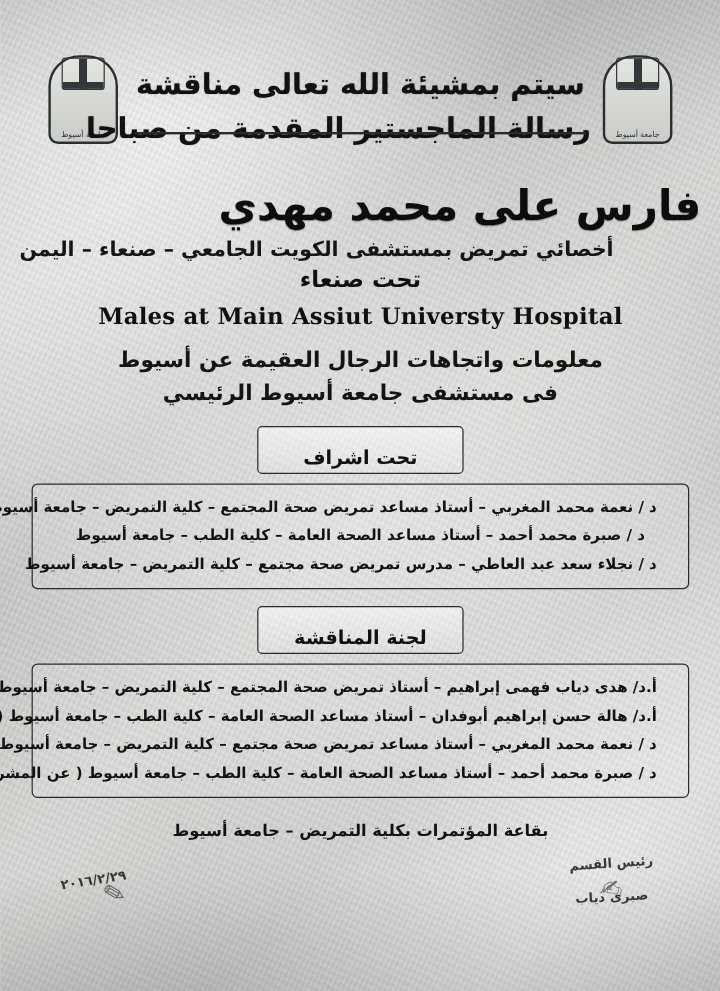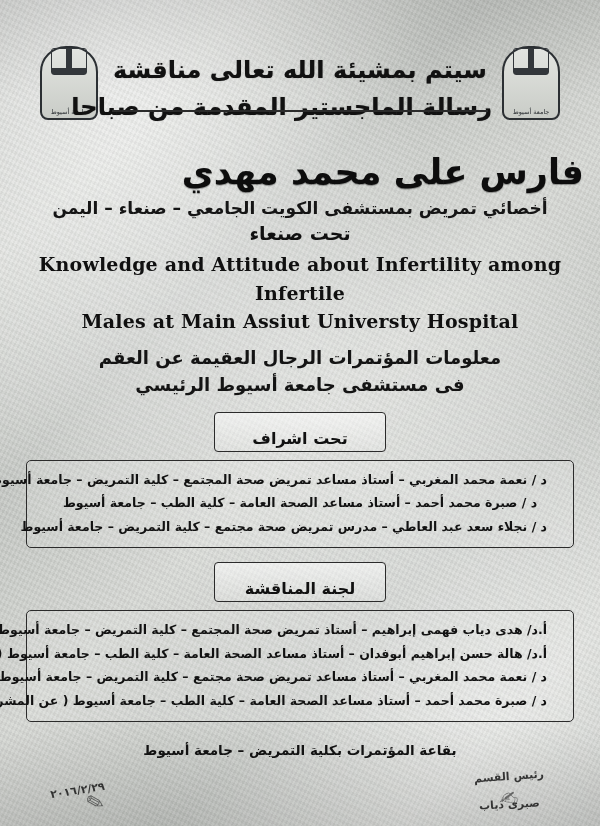--- a/index.html
+++ b/index.html
@@ -117,21 +117,21 @@
   
   .researcher-name {
     font-size: 35px;
     font-weight: bold;
     color: #0d0d0d;
     letter-spacing: 1px;
     margin-top: 14px;
     text-shadow: 0 1px 1px rgba(0,0,0,.35);
   }
   .researcher-affil {
-    text-align: center;
+    text-align: left;
     font-size: 17px;
     font-weight: bold;
     color: #151515;
     margin-top: 6px;
   }
   .under-title {
     text-align: center;
     font-size: 19px;
     font-weight: bold;
     margin-top: 4px;
@@ -249,25 +249,24 @@
         <div class="line">رسالة الماجستير المقدمة من صباحا</div>
       </div>
       <div class="header-rule"></div>
     </div>
 
     <div class="researcher-name">فارس على محمد مهدي</div>
     <div class="researcher-affil">أخصائي تمريض بمستشفى الكويت الجامعي – صنعاء – اليمن</div>
     <div class="under-title">تحت صنعاء</div>
 
     <div class="en-title">
-      <div>Knowledge and Attitude about Infertility among Infertile</div>
       <div>Males at Main Assiut Universty Hospital</div>
     </div>
     <div class="ar-title">
-      <div>معلومات المؤتمرات الرجال العقيمة عن العقم</div>
+      <div>معلومات واتجاهات الرجال العقيمة عن أسيوط</div>
       <div>فى مستشفى جامعة أسيوط الرئيسي</div>
     </div>
 
     <div class="banner">تحت اشراف</div>
     <div class="panel">
       <div class="row">د / نعمة محمد المغربي – أستاذ مساعد تمريض صحة المجتمع – كلية التمريض – جامعة أسيوط</div>
       <div class="row">د / صبرة محمد أحمد – أستاذ مساعد الصحة العامة – كلية الطب – جامعة أسيوط</div>
       <div class="row">د / نجلاء سعد عبد العاطي – مدرس تمريض صحة مجتمع – كلية التمريض – جامعة أسيوط</div>
     </div>
 

